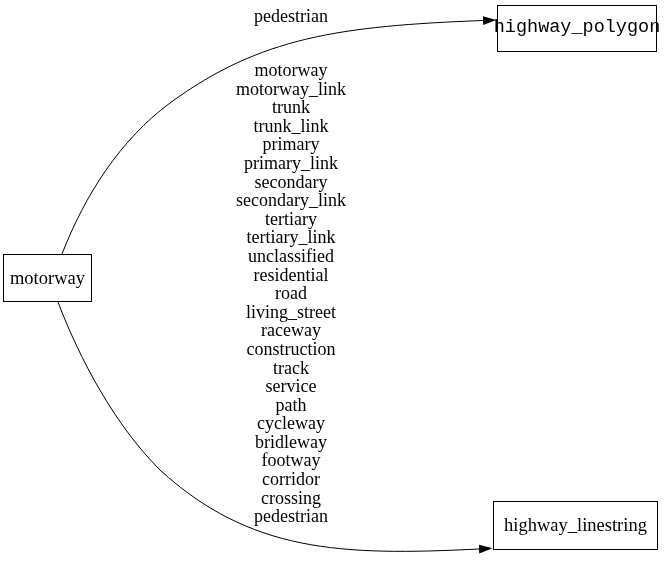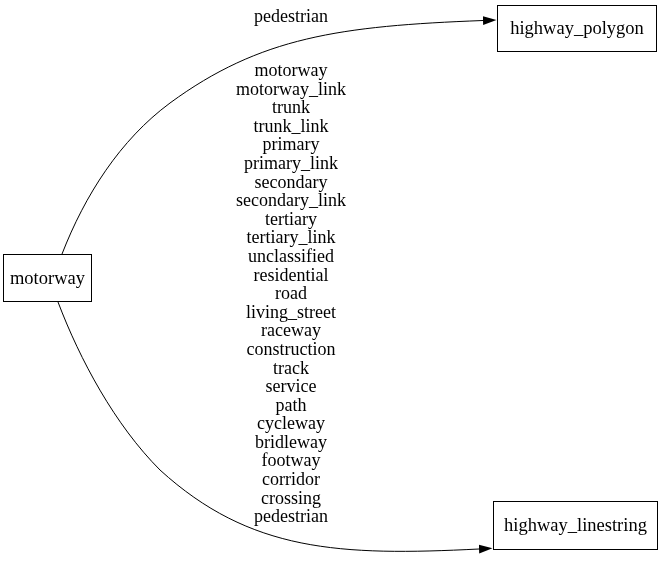--- a/index.html
+++ b/index.html
@@ -34,21 +34,21 @@
     border: 1px solid #000000;
     background: #ffffff;
     display: flex;
     align-items: center;
     justify-content: center;
     font-size: 18.5px;
     line-height: 1;
     white-space: nowrap;
   }
   .node-highway        { left: 3px;   top: 254px; width: 89px;  height: 48px; }
-  .node-polygon        { left: 497px; top: 5px;   width: 160px; height: 47px; }
+  .node-polygon        { left: 497px; top: 5px;   width: 160px; height: 47px; font-family: Liberation Mono, monospace; }
   .node-linestring     { left: 493px; top: 501px; width: 165px; height: 49px; }
   .edge-label {
     position: absolute;
     transform: translateX(-50%);
     font-size: 18px;
     line-height: 18.6px;
     text-align: center;
     white-space: pre-line;
   }
   .edge-label-top  { left: 291px; top: 7px; }

